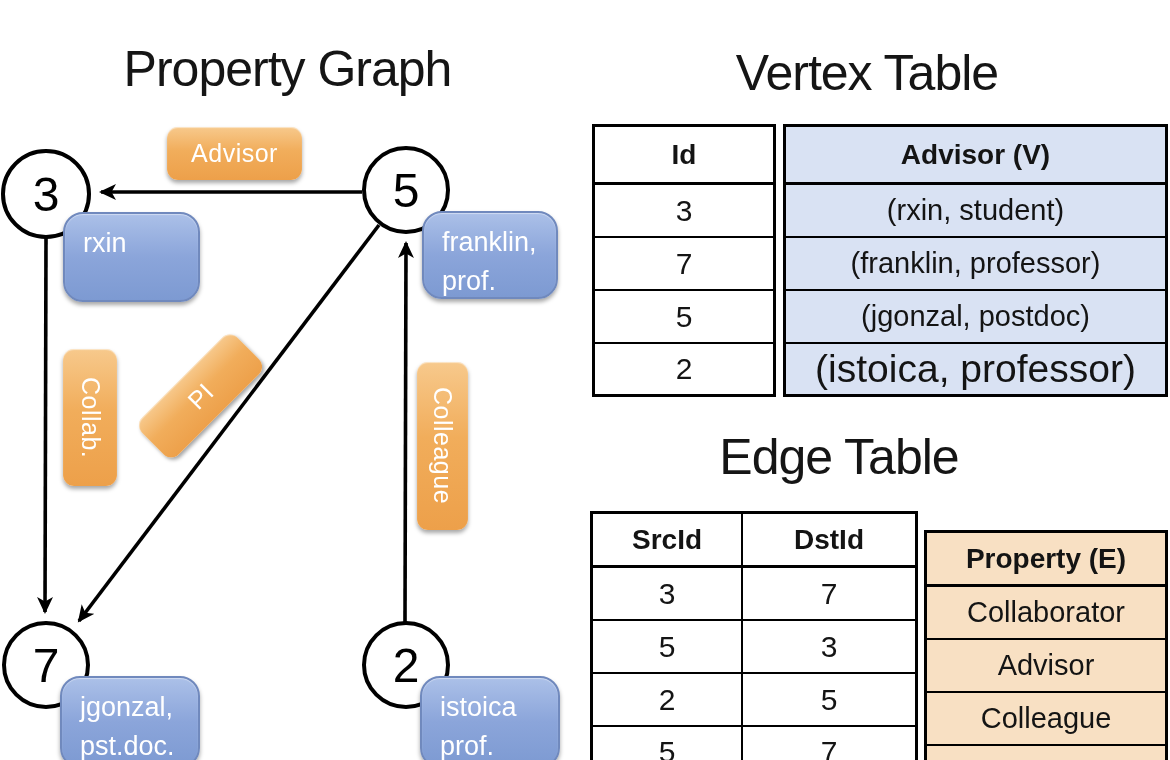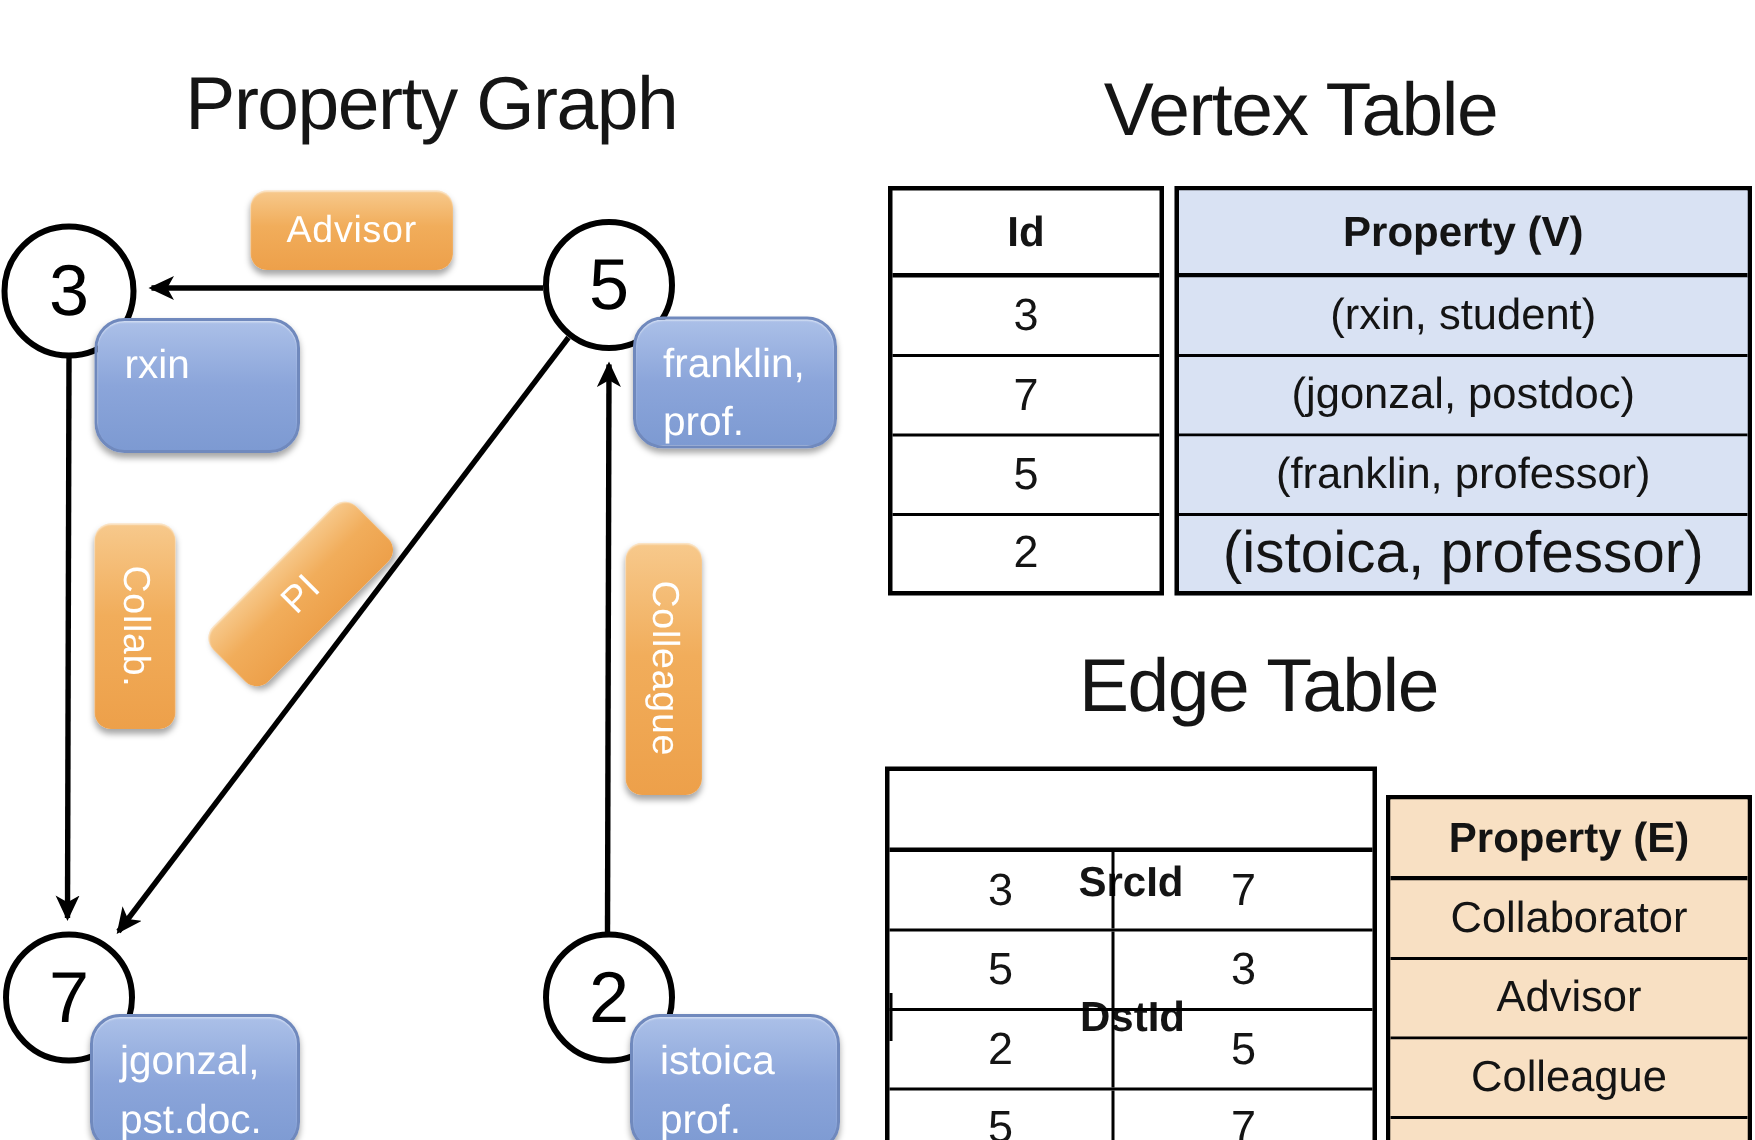--- a/index.html
+++ b/index.html
@@ -131,40 +131,40 @@
     <div class="trow" style="height:53px;">
         <div class="cell">5</div>
       </div>
     <div class="trow" style="height:50px;">
         <div class="cell">2</div>
       </div>
   </div>
 
   <div class="subtable fill-blue" style="left:783px;top:100px;width:385px;height:273px;">
     <div class="trow thead fill-blue" style="height:58px;">
-        <div class="cell">Property (V)</div>
+        <div class="cell">Advisor (V)</div>
       </div>
     <div class="trow fill-blue" style="height:53px;">
         <div class="cell" style="font-size:29px;">(rxin, student)</div>
       </div>
     <div class="trow fill-blue" style="height:53px;">
+        <div class="cell" style="font-size:29px;">(franklin, professor)</div>
+      </div>
+    <div class="trow fill-blue" style="height:53px;">
         <div class="cell" style="font-size:29px;">(jgonzal, postdoc)</div>
-      </div>
-    <div class="trow fill-blue" style="height:53px;">
-        <div class="cell" style="font-size:29px;">(franklin, professor)</div>
       </div>
     <div class="trow fill-blue" style="height:50px;">
         <div class="cell" style="font-size:39px;">(istoica, professor)</div>
       </div>
   </div>
 
   <div class="big-title" style="left:557px;top:404px;width:564px;">Edge Table</div>
 
   <div class="subtable" style="left:590px;top:487px;width:328px;height:269px;">
-    <div class="trow thead" style="height:54px;flex-direction:column;">
+    <div class="trow thead" style="height:54px;">
       <div class="cell" style="flex:0 0 148px;">SrcId</div>
       <div class="cell col2">DstId</div>
     </div>
     <div class="trow" style="height:53px;">
       <div class="cell" style="flex:0 0 148px;">3</div>
       <div class="cell col2">7</div>
     </div>
     <div class="trow" style="height:53px;">
       <div class="cell" style="flex:0 0 148px;">5</div>
       <div class="cell col2">3</div>

